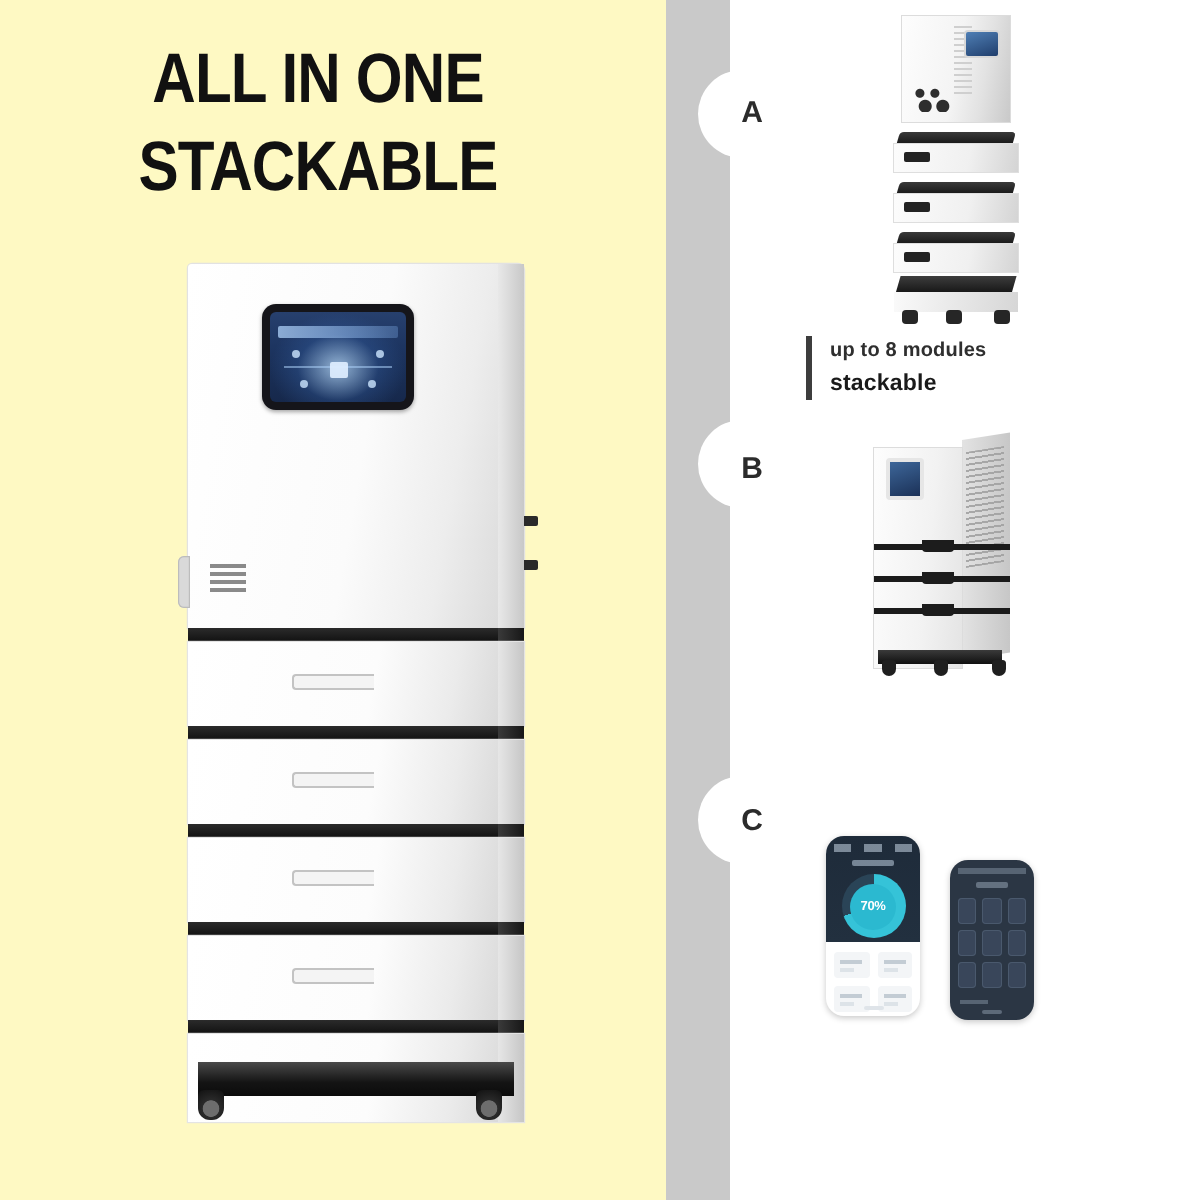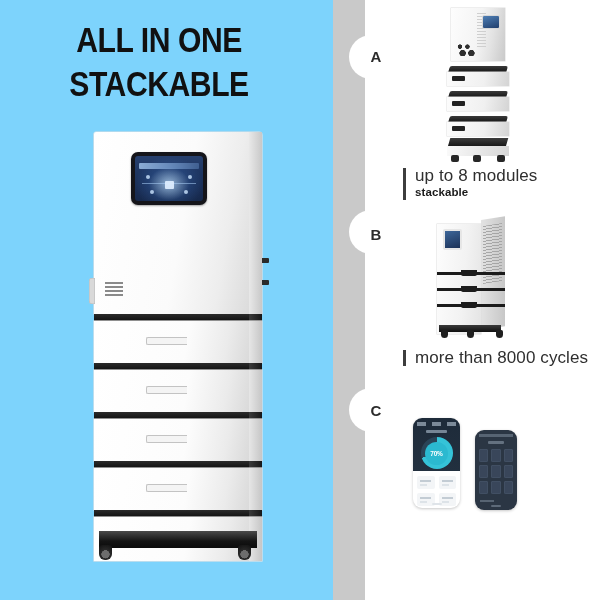--- a/index.html
+++ b/index.html
@@ -19,21 +19,21 @@
     position: absolute;
     inset: 0;
     background: #ffffff;
   }
 
   
   .left-panel {
     position: absolute;
     left: 0; top: 0;
     width: 333px; height: 600px;
-    background: #7dd3fc;
+    background: #fef9c3;
   }
   .headline {
     position: absolute;
     left: 0; top: 18px;
     width: 318px;
     text-align: center;
     font-family: "Liberation Sans Narrow", "Liberation Sans", sans-serif;
     font-weight: 700;
     font-size: 35px;
     line-height: 44px;
@@ -232,22 +232,22 @@
   }
   .caption {
     position: absolute;
     left: 38px;
     padding-left: 9px;
     border-left: 3px solid #3d3d3d;
     line-height: 16px;
   }
   .caption .c1 {
     display: block;
-    font-size: 17px;
-    font-weight: 400;
+    font-size: 10px;
+    font-weight: 700;
     color: #2f2f2f;
     letter-spacing: .1px;
   }
   .caption .c2 {
     display: block;
     font-size: 11.5px;
     font-weight: 700;
     color: #1a1a1a;
     letter-spacing: .1px;
   }
@@ -663,21 +663,20 @@
           <div class="tw-seam" style="top:84px"></div>
           <div class="tw-notch" style="left:24px; top:82px"></div>
           <div class="tw-plinth"></div>
           <div class="tw-caster" style="left:4px"></div>
           <div class="tw-caster" style="left:30px"></div>
           <div class="tw-caster" style="right:4px"></div>
         </div>
       </div>
 
       <div class="caption" style="top:140px">
-        <span class="c1">more than 8000 cycles</span>
       </div>
     </div>
 
     <div class="section" style="top:390px;height:210px">
       <div class="badge-letter" style="top:12px">C</div>
 
       <div class="art" style="left:48px; top:28px; width:130px; height:95px">
 
         <div class="phone phone-light" style="left:0; top:0">
           <div class="pl-top">

